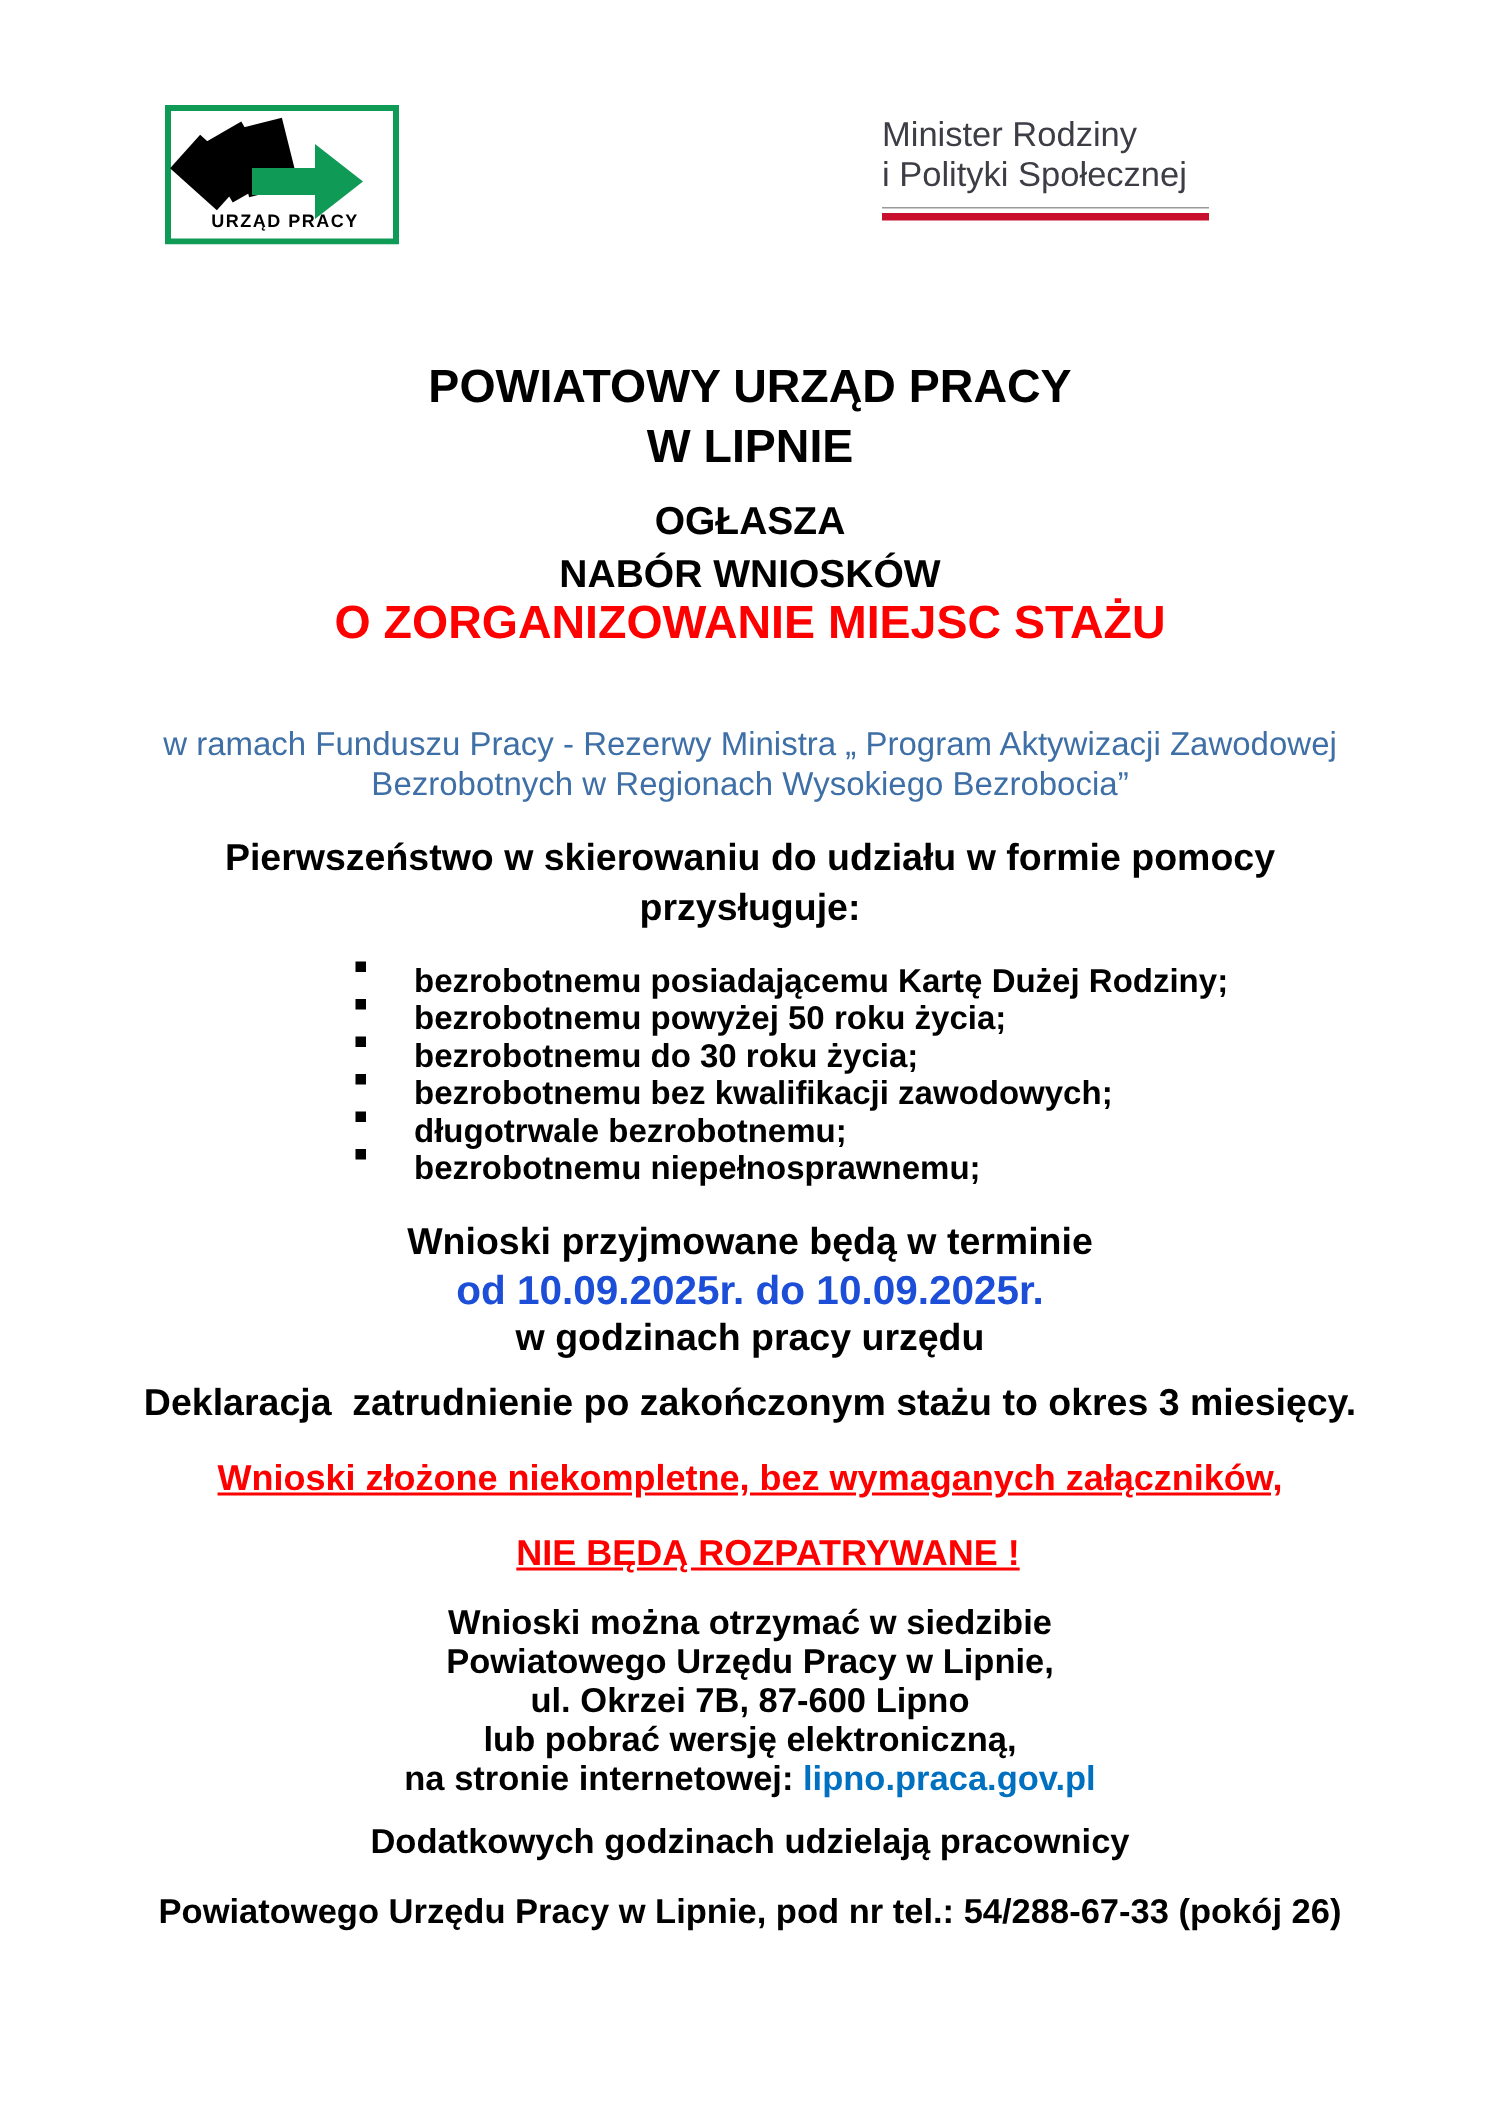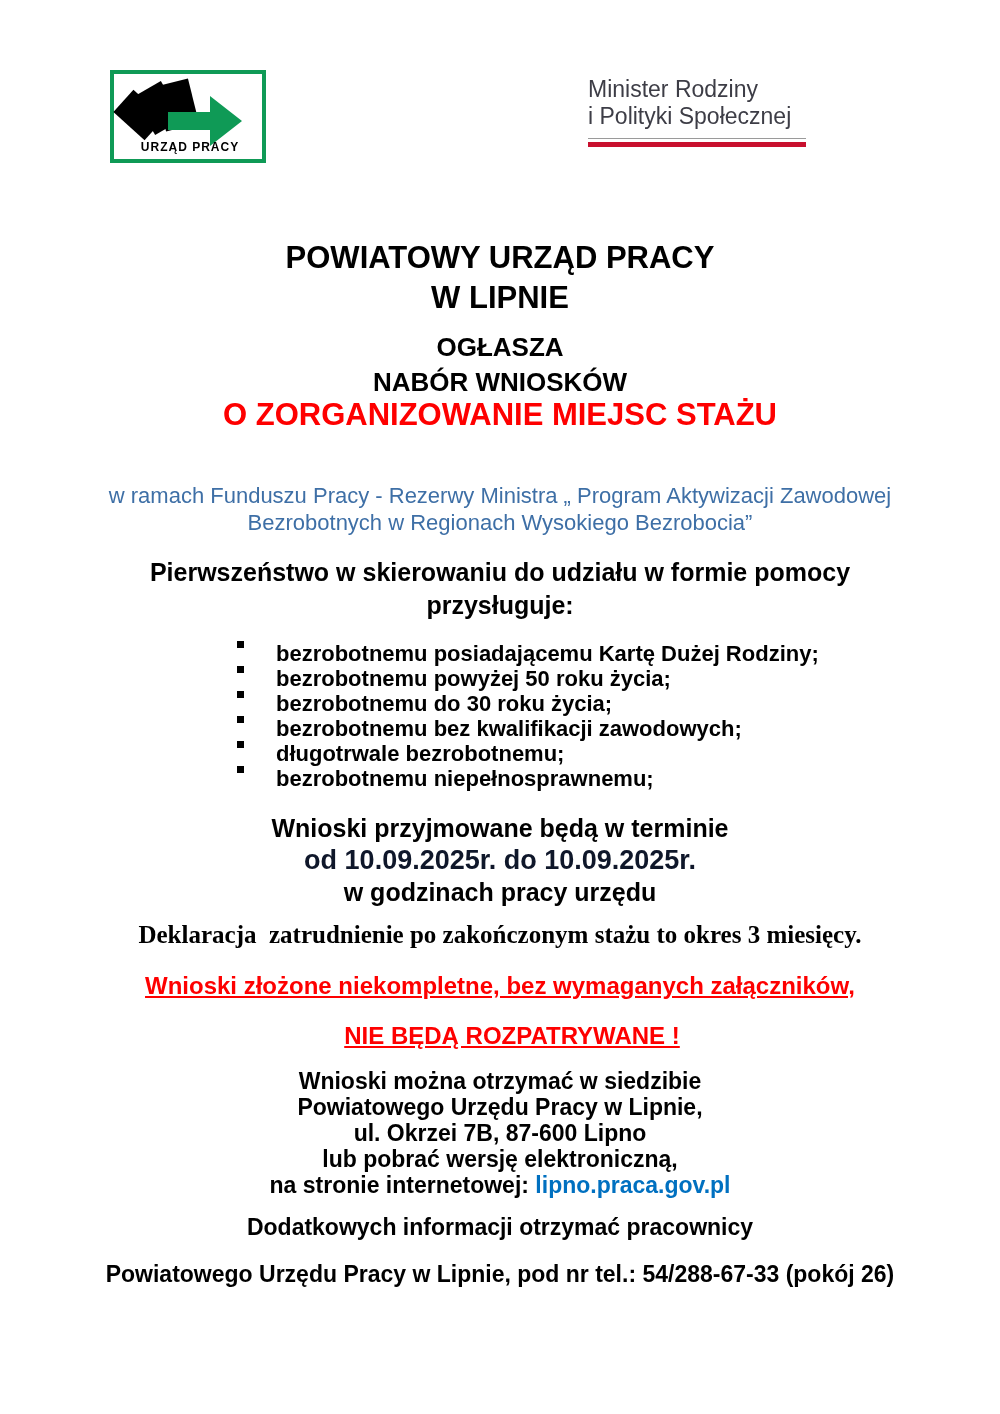--- a/index.html
+++ b/index.html
@@ -15,23 +15,23 @@
   .ministry-red-bar{height:5px;background:#c8102e;margin-top:3px;}
   
   .cblock{position:absolute;left:0;width:1000px;text-align:center;}
   .office-title{top:238px;font-size:31px;line-height:40px;font-weight:bold;}
   .announce{top:330px;font-size:26px;line-height:35px;font-weight:bold;}
   .subject{top:396px;font-size:31px;line-height:38px;font-weight:bold;color:#fe0000;}
   .subject .line2{font-size:30px;}
   .funding{top:482px;font-size:22px;line-height:27px;color:#3e6fa6;}
   .priority-heading{top:556px;font-size:25px;line-height:33px;font-weight:bold;}
   .deadline{top:812px;font-size:25px;line-height:32px;font-weight:bold;}
-  .deadline .dates{color:#0f172a;font-size:27px;text-align:center;}
+  .deadline .dates{color:#1d4ed8;font-size:27px;text-align:center;}
   .declaration{top:921px;font-size:25px;font-weight:bold;
-    font-family:Liberation Serif, serif;white-space:pre-wrap;}
+    font-family:Liberation Sans, sans-serif;white-space:pre-wrap;}
   .warn1{top:972px;}
   .warn2{top:1022px;padding-left:12px;}
   .warn{font-size:24px;font-weight:bold;color:#fe0000;}
   .warn span{text-decoration:underline;}
   .availability{top:1068px;font-size:23px;line-height:26px;font-weight:bold;text-align:center;}
   .link{color:#0070c0;text-decoration:none;}
   .contact1{top:1214px;font-size:23px;font-weight:bold;}
   .contact2{top:1261px;font-size:23px;font-weight:bold;}
   
   .bullets{position:absolute;left:237px;top:641px;}
@@ -131,16 +131,16 @@
   <div class="cblock availability">
     <div>Wnioski można otrzymać w siedzibie</div>
     <div>Powiatowego Urzędu Pracy w Lipnie,</div>
     <div>ul. Okrzei 7B, 87-600 Lipno</div>
     <div>lub pobrać wersję elektroniczną,</div>
     <div>
       <span>na stronie internetowej: </span><a class="link" href="#">lipno.praca.gov.pl</a>
     </div>
   </div>
 
-  <div class="cblock contact1">Dodatkowych informacji otrzymać pracownicy</div>
+  <div class="cblock contact1">Dodatkowych godzinach udzielają pracownicy</div>
   <div class="cblock contact2">Powiatowego Urzędu Pracy w Lipnie, pod nr tel.: 54/288-67-33 (pokój 26)</div>
 
 </div>
 
 </body></html>

